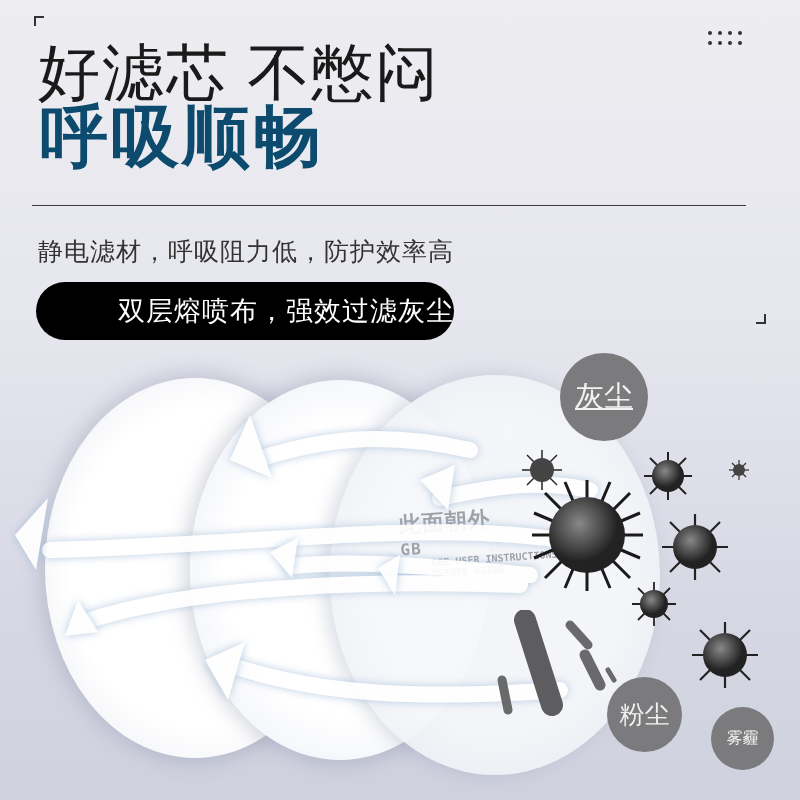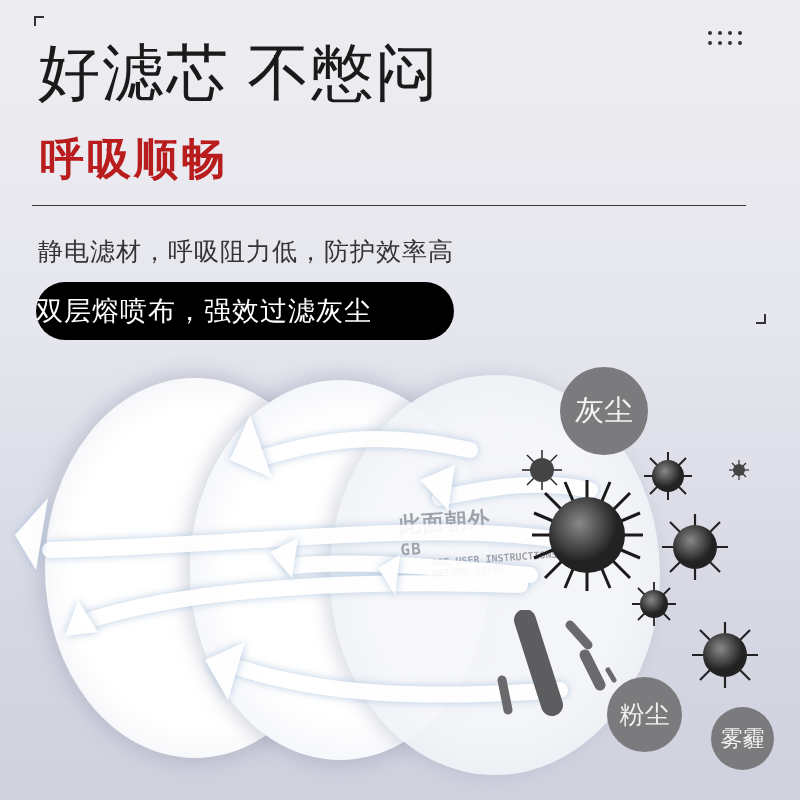--- a/index.html
+++ b/index.html
@@ -11,28 +11,28 @@
   .corner-tl { position: absolute; left: 34px; top: 16px; width: 8px; height: 8px;
     border-left: 2px solid #333; border-top: 2px solid #333; }
   .corner-br { position: absolute; left: 756px; top: 314px; width: 8px; height: 8px;
     border-right: 2px solid #333; border-bottom: 2px solid #333; }
   .dots { position: absolute; left: 708px; top: 31px; width: 34px; height: 14px;
     display: grid; grid-template-columns: repeat(4, 4px); grid-template-rows: repeat(2,4px);
     column-gap: 6px; row-gap: 6px; }
   .dots span { width: 4px; height: 4px; border-radius: 50%; background: #333; }
   .title1 { position: absolute; left: 38px; top: 38px; font-size: 62px; font-weight: 300;
     color: #1a1a1a; letter-spacing: 2px; line-height: 70px; white-space: nowrap; font-family: Liberation Serif, serif; }
-  .title2 { position: absolute; left: 40px; top: 124px; font-size: 44px; font-weight: 700;
-    color: #b91c1c; letter-spacing: 3px; line-height: 70px; white-space: nowrap; }
+  .title2 { position: absolute; left: 40px; top: 102px; font-size: 68px; font-weight: 700;
+    color: #0c4a6e; letter-spacing: 3px; line-height: 70px; white-space: nowrap; }
   .divider { position: absolute; left: 32px; top: 205px; width: 714px; height: 1px; background: #3a3a3a; }
   .subtitle { position: absolute; left: 38px; top: 228px; font-size: 25px; color: #333;
     letter-spacing: 1px; white-space: nowrap; margin-top: 7px; }
   .pill { position: absolute; left: 36px; top: 282px; width: 418px; height: 58px;
     background: #000; border-radius: 29px; color: #fff; font-size: 27px;
-    display: flex; align-items: center; justify-content: flex-start; letter-spacing: 1px; white-space: nowrap; }
+    display: flex; align-items: center; justify-content: flex-end; letter-spacing: 1px; white-space: nowrap; }
 
   .layer { position: absolute; border-radius: 50%; }
   .layer-1 { left: 45px; top: 378px; width: 300px; height: 380px;
     background: radial-gradient(ellipse at 55% 50%, #ffffff 60%, #f2f3f7 80%, #e3e5ee 100%);
     box-shadow: 0 0 18px 6px rgba(140,145,170,0.35); }
   .layer-2 { left: 190px; top: 380px; width: 300px; height: 380px;
     background: radial-gradient(ellipse at 55% 50%, #ffffff 55%, #f1f3f8 80%, #e2e5ee 100%);
     box-shadow: 0 0 18px 6px rgba(140,145,170,0.35); }
   .layer-3 { left: 330px; top: 375px; width: 330px; height: 400px;
     background: radial-gradient(ellipse at 50% 50%, rgba(246,247,250,0.95) 55%, rgba(236,238,244,0.9) 85%, rgba(225,228,238,0.9) 100%);
@@ -41,23 +41,23 @@
   .arrows { position: absolute; left: 0; top: 370px; width: 680px; height: 430px; }
 
   .print { position: absolute; left: 400px; top: 505px; color: rgba(90,90,100,0.55);
     font-family: "DejaVu Sans Mono", monospace; font-weight: 700; transform: rotate(-4deg); }
   .print .big { font-size: 22px; letter-spacing: 1px; }
   .print .small { font-size: 10px; line-height: 11px; margin-left: 30px; }
 
   .virus { position: absolute; }
   .bubble { position: absolute; border-radius: 50%; background: #7b7b7d; color: #f2f2f2;
     display: flex; align-items: center; justify-content: center; white-space: nowrap; }
-  .b-dust { left: 560px; top: 367px; width: 88px; height: 88px; font-size: 29px; }
+  .b-dust { left: 560px; top: 353px; width: 88px; height: 88px; font-size: 29px; text-decoration: underline; }
   .b-powder { left: 607px; top: 677px; width: 75px; height: 75px; font-size: 25px; font-family: Liberation Serif, serif; }
-  .b-haze { left: 711px; top: 707px; width: 63px; height: 63px; font-size: 22px; }
+  .b-haze { left: 711px; top: 707px; width: 63px; height: 63px; font-size: 16px; }
 </style>
 </head>
 <body>
 
 <div class="corner-tl"></div>
 <div class="dots">
   <span></span>
     <span></span>
     <span></span>
     <span></span>

